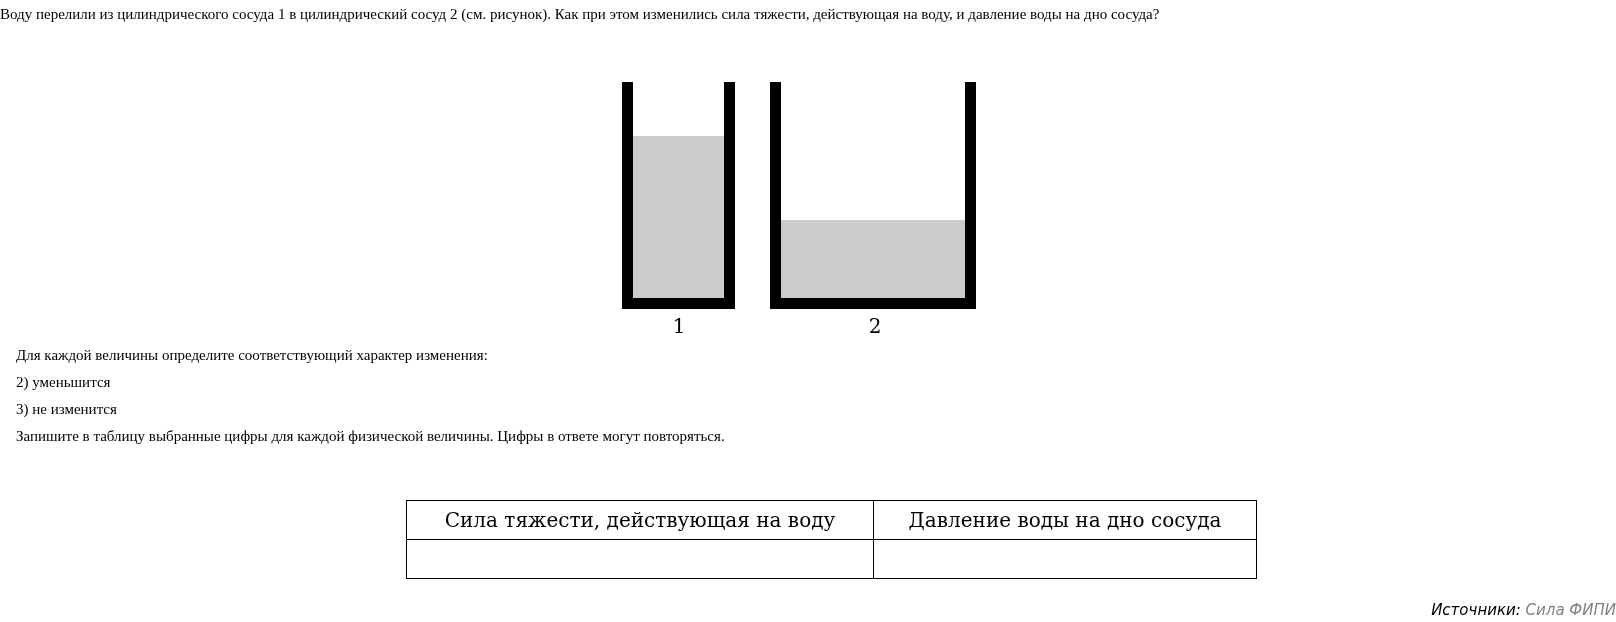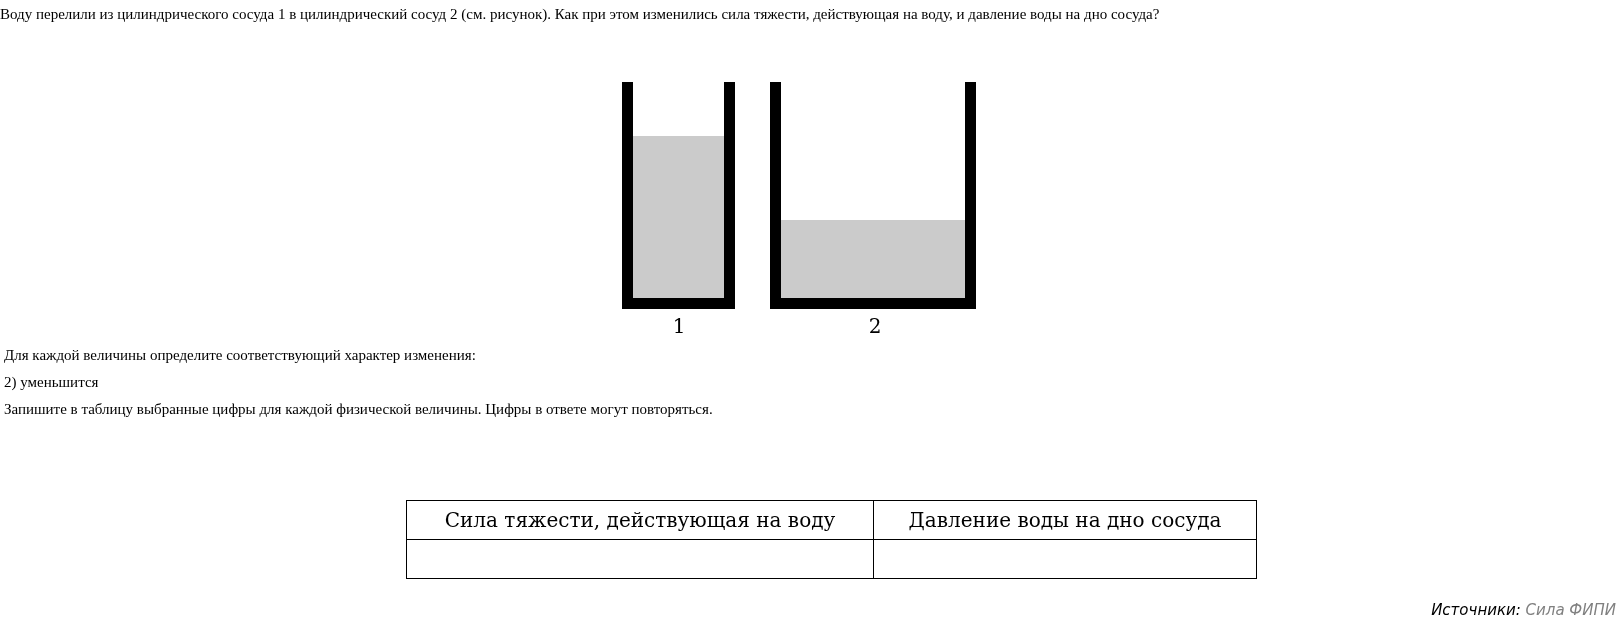--- a/index.html
+++ b/index.html
@@ -3,21 +3,21 @@
 <meta charset="utf-8">
 <style>
   html, body { margin: 0; padding: 0; background: #ffffff; }
   body { width: 1616px; height: 622px; position: relative; overflow: hidden; color: #000; }
   .serif { font-family: "Liberation Serif", "DejaVu Serif", serif; font-size: 15px; line-height: 27px; }
   #question { position: absolute; left: 0; top: 1px; width: 1600px; }
   #figure { position: absolute; left: 0; top: 0; width: 1616px; height: 340px; }
   .wall { position: absolute; background: #000; }
   .water { position: absolute; background: #cbcbcb; }
   .vlabel { position: absolute; font-family: "DejaVu Serif", serif; font-size: 20px; text-align: center; width: 40px; }
-  #instructions { position: absolute; left: 4px; top: 342px; }
+  #instructions { position: absolute; left: 16px; top: 342px; }
   #instructions div { height: 27px; }
   #answer-table { position: absolute; left: 406px; top: 500px; border-collapse: collapse; }
   #answer-table td, #answer-table th { border: 1.3px solid #000; font-family: "DejaVu Serif", serif; font-weight: normal; font-size: 20px; padding: 0 24px; height: 38px; }
   #answer-table th.c1 { width: 418px; }
   #answer-table th.c2 { width: 334px; }
   #source { position: absolute; right: 0; top: 601px; font-family: "DejaVu Sans", sans-serif; font-size: 15px; font-style: italic; }
   #source .lbl { color: #000; }
   #source .val { color: #808080; }
 </style>
 </head>
@@ -40,20 +40,21 @@
     <div class="wall" style="left:770px; top:82px; width:11px; height:227px;"></div>
     <div class="wall" style="left:965px; top:82px; width:11px; height:227px;"></div>
     <div class="wall" style="left:770px; top:298px; width:206px; height:11px;"></div>
     <div class="vlabel" style="left:855px; top:314px;">2</div>
   </div>
 </div>
 
 <div id="instructions" class="serif">
   <div>Для каждой величины определите соответствующий характер изменения:</div>
   <div>2) уменьшится</div>
+  <div>3) не изменится</div>
   <div>Запишите в таблицу выбранные цифры для каждой физической величины. Цифры в ответе могут повторяться.</div>
 </div>
 
 <table id="answer-table">
   <tbody>
       <tr>
     <th class="c1">Сила тяжести, действующая на воду</th>
     <th class="c2">Давление воды на дно сосуда</th>
   </tr>
   <tr>

